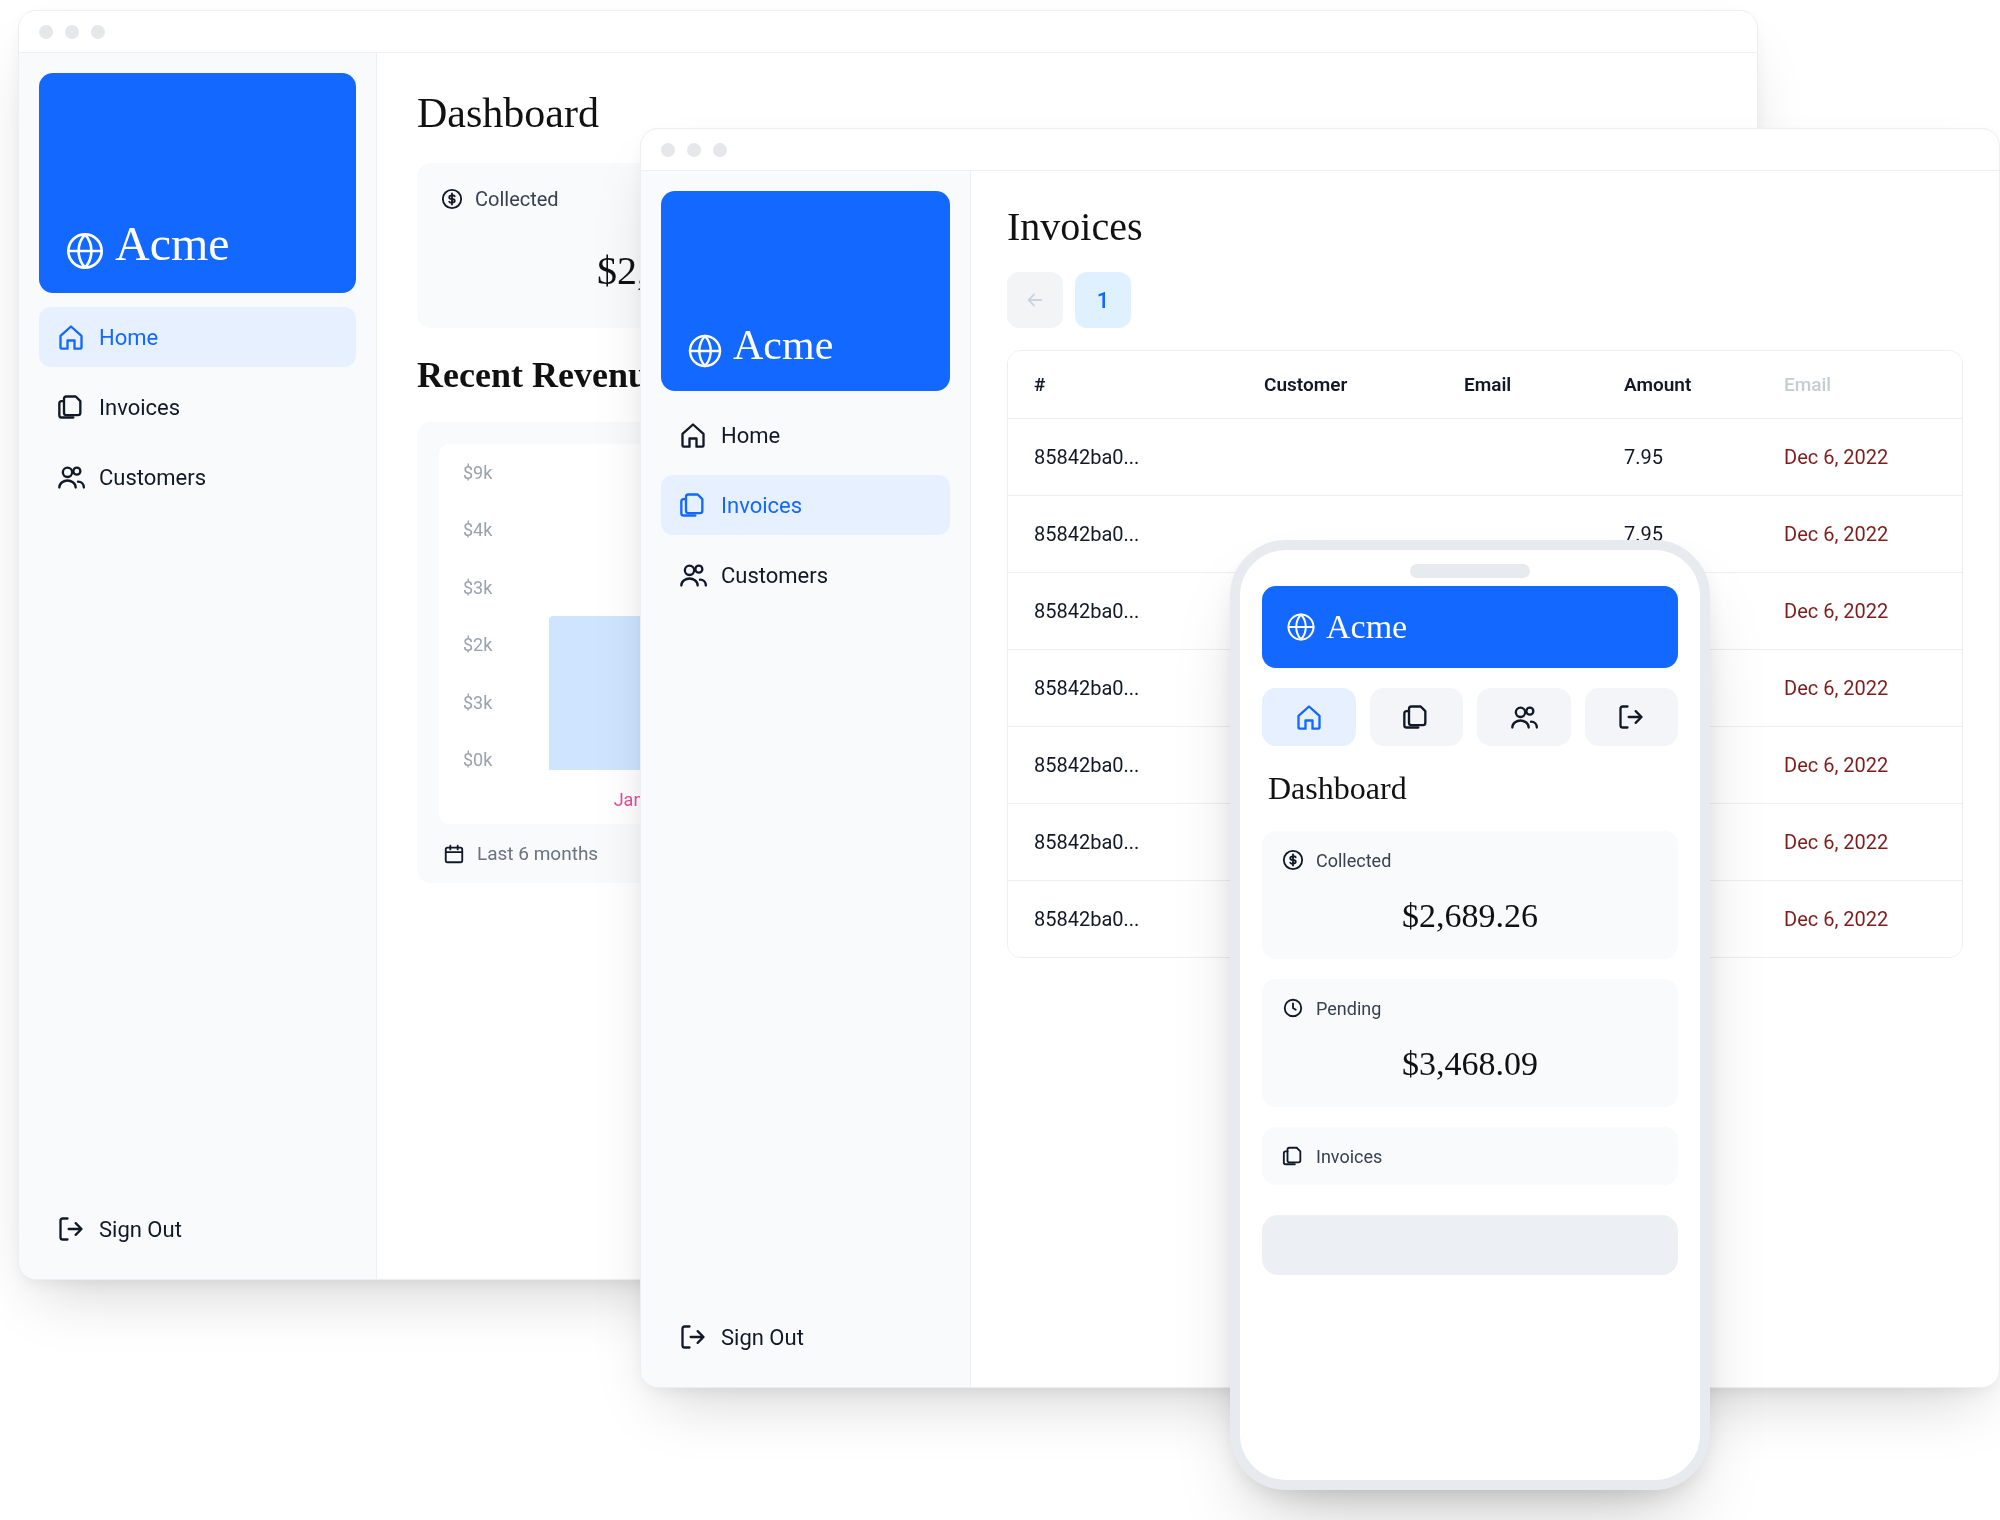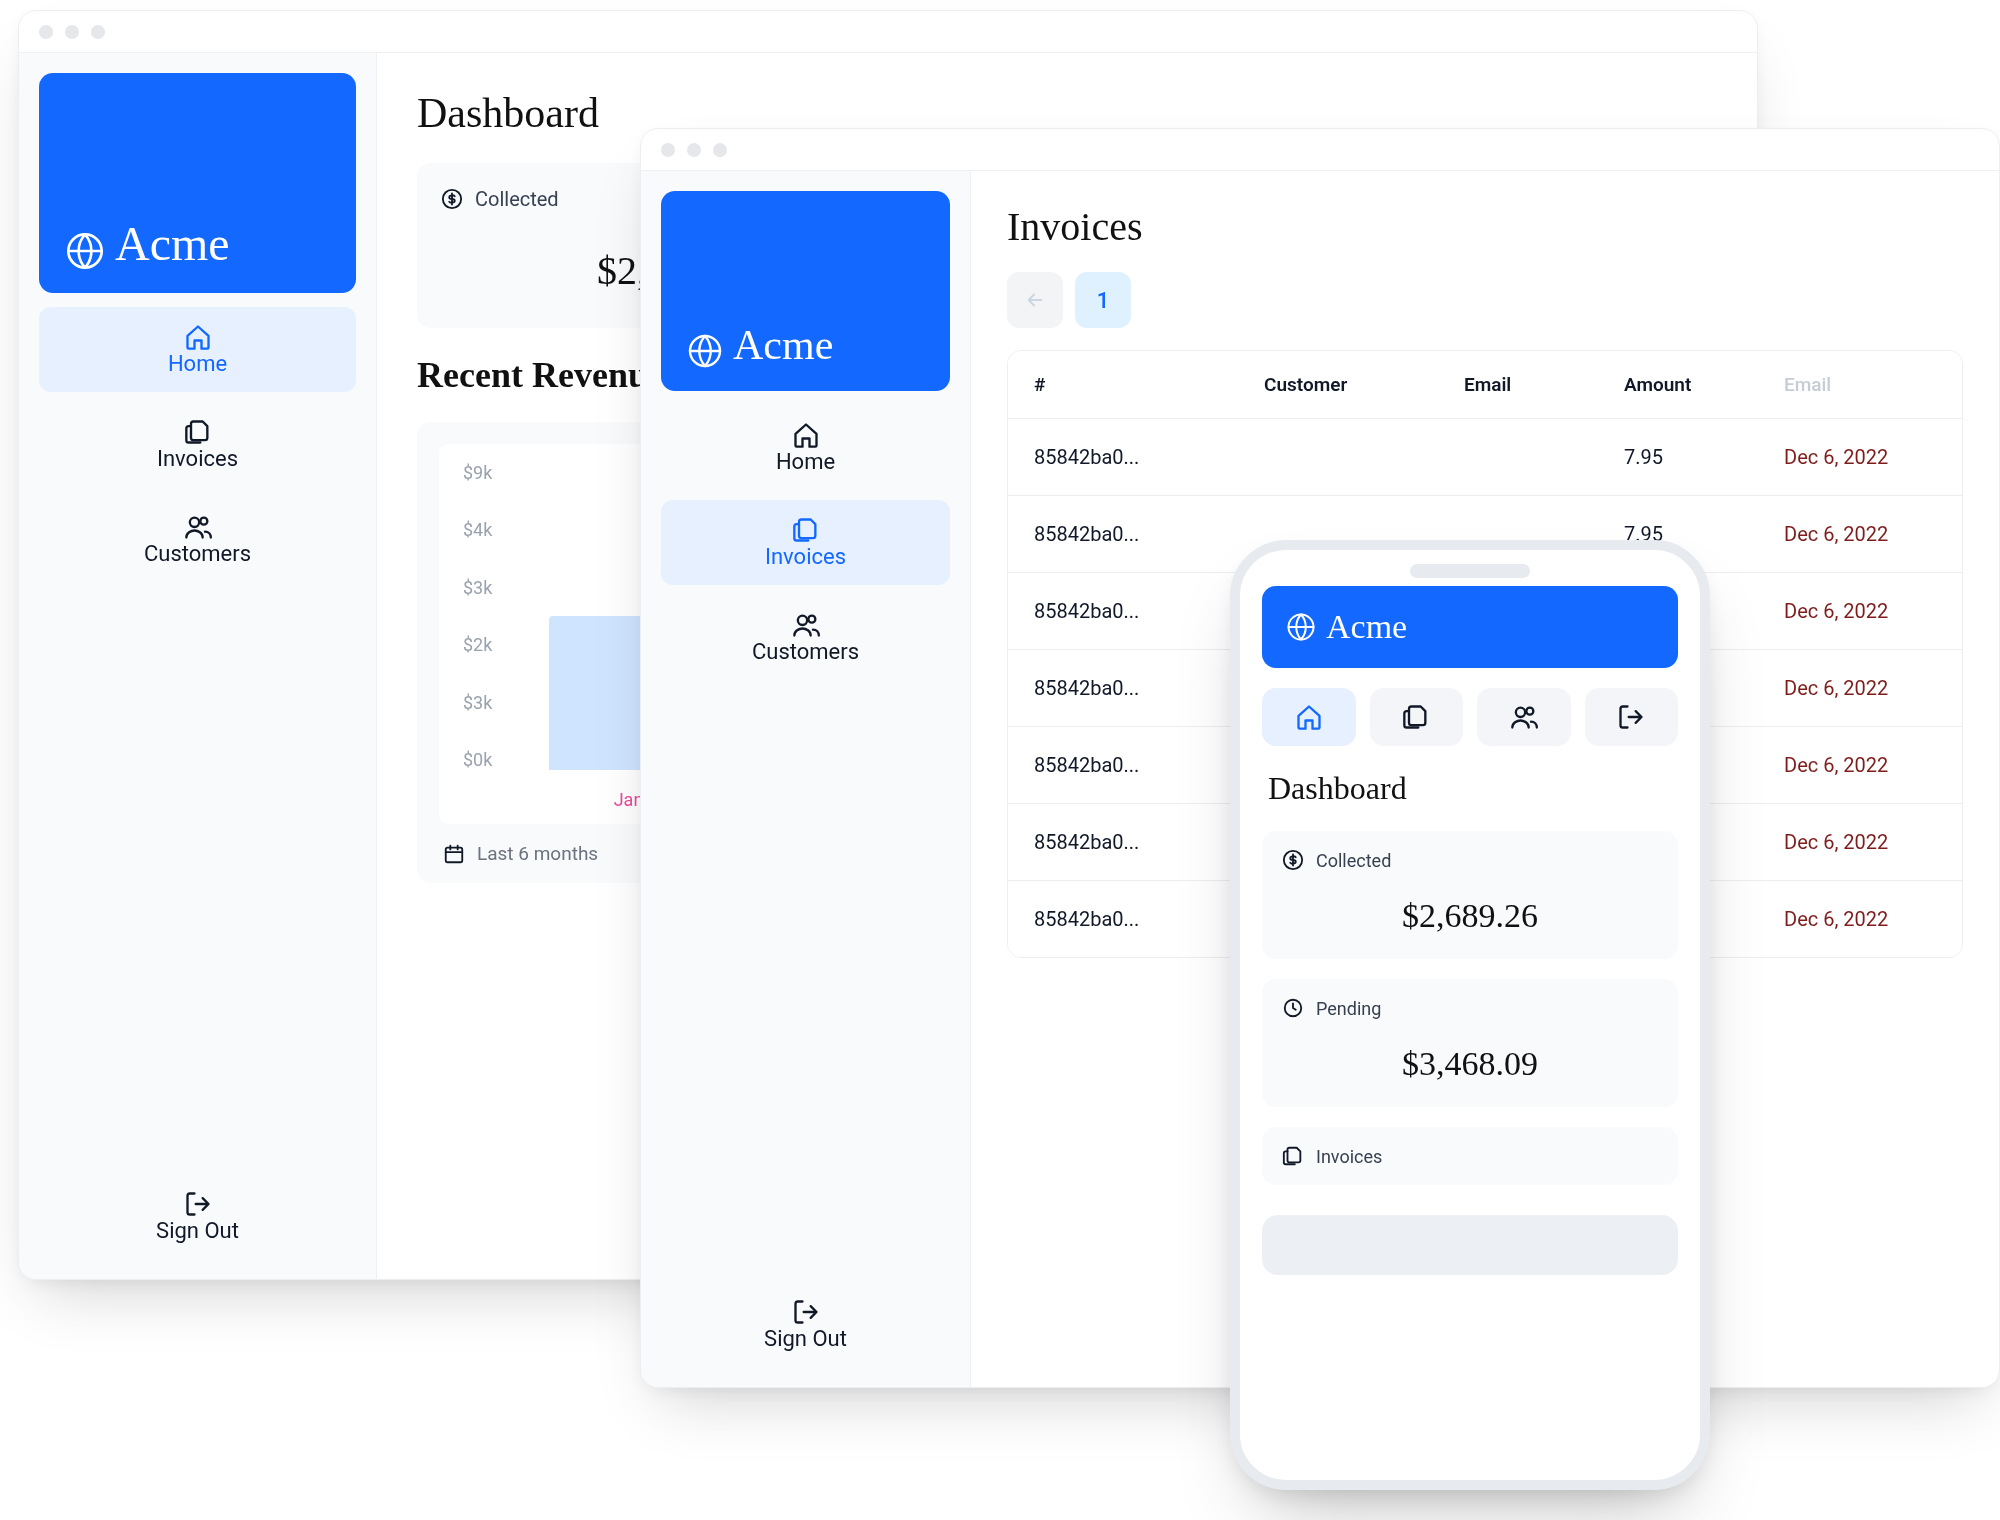--- a/index.html
+++ b/index.html
@@ -54,28 +54,27 @@
     gap:10px;
   }
   .logo-block.large  { height:220px; }
   .logo-block.medium { height:200px; }
   .brand-name { font-family: Georgia, "Times New Roman", serif; font-weight:400; }
   .logo-block.large  .brand-name { font-size:48px; }
   .logo-block.medium .brand-name { font-size:42px; }
 
   .nav { display:flex; flex-direction:column; gap:10px; }
   .nav-item {
-    display:flex; align-items:center; 
+    display:flex; align-items:center; gap:14px;
     padding:16px 18px;
     border-radius:12px;
     background:#f8fafc;
     font-size:22px;
     color:#111827;
     cursor:pointer;
-    flex-direction:column;
   }
   .nav-item.active { background:#e7f0ff; color:#1268ff; }
   .nav-item.active svg { stroke:#1268ff; }
   .nav-spacer { flex:1; }
   .nav-bottom { margin-top:auto; }
 
   
   .main {
     flex:1;
     padding:36px 40px;

